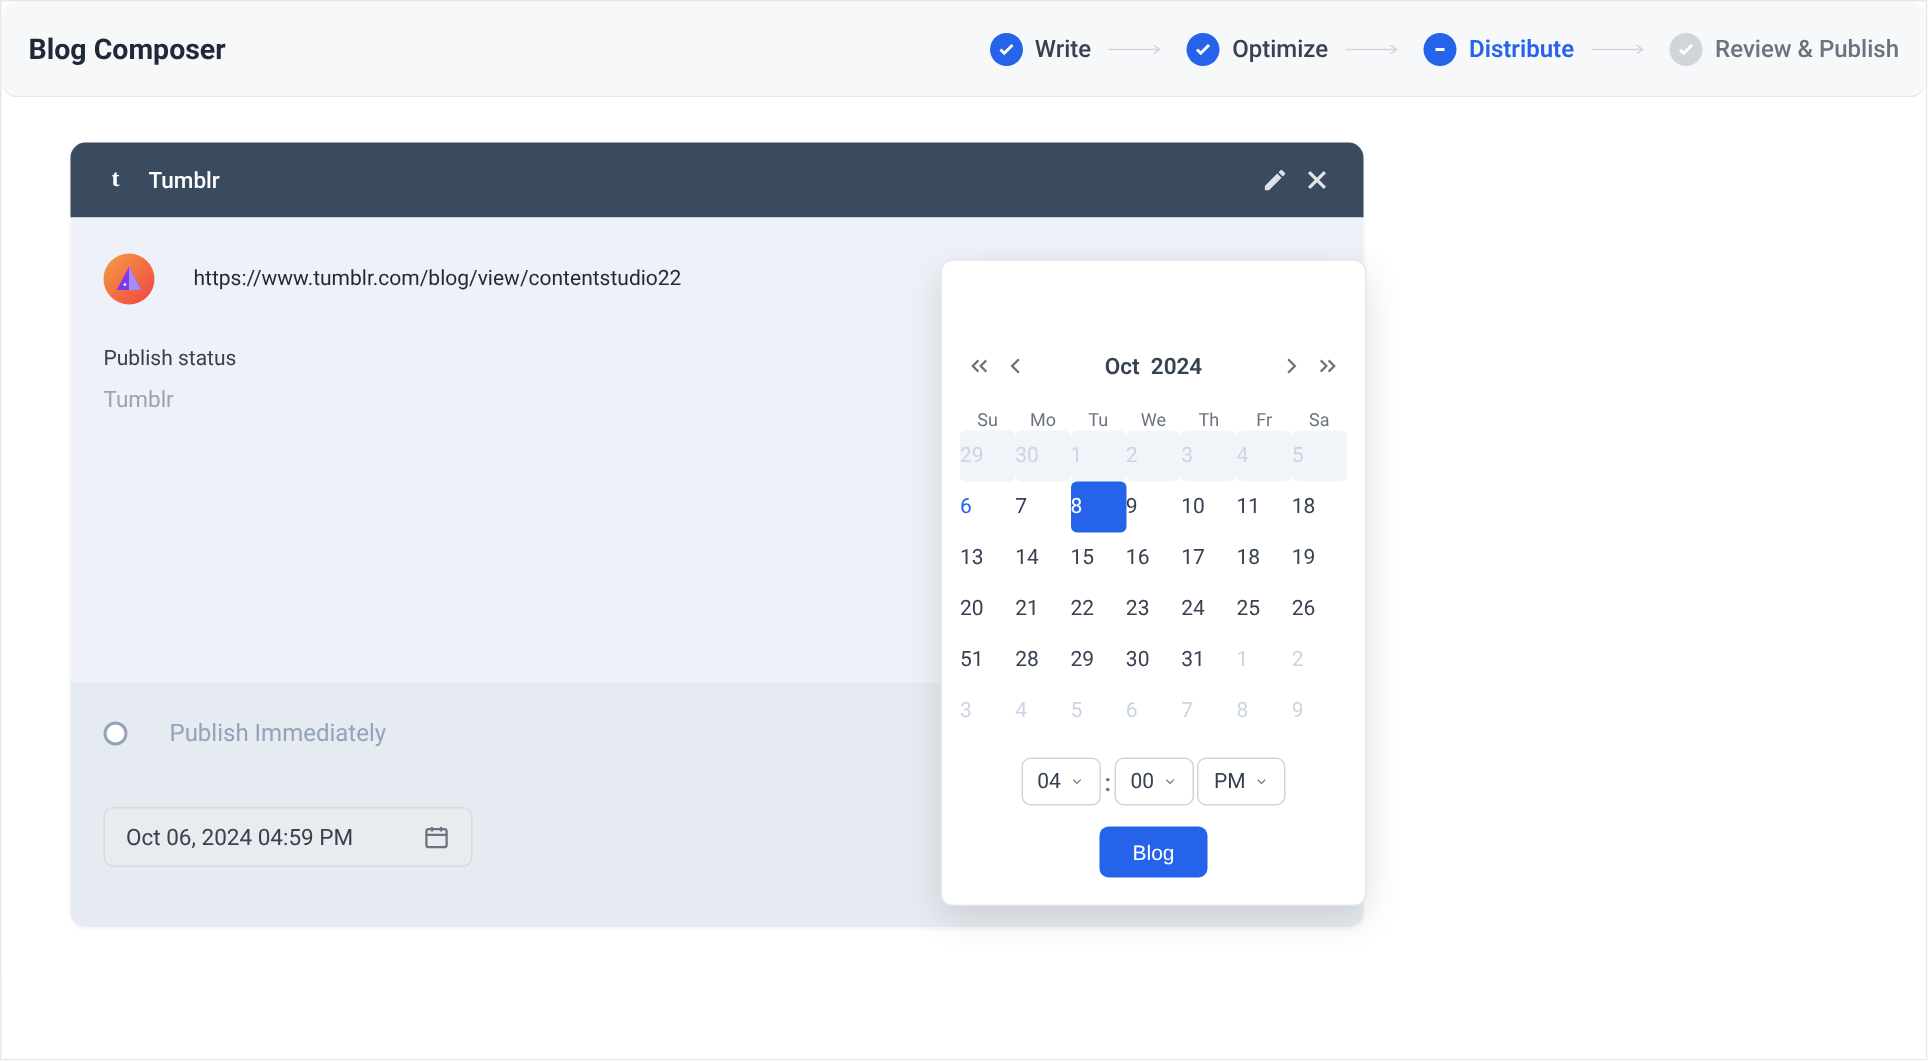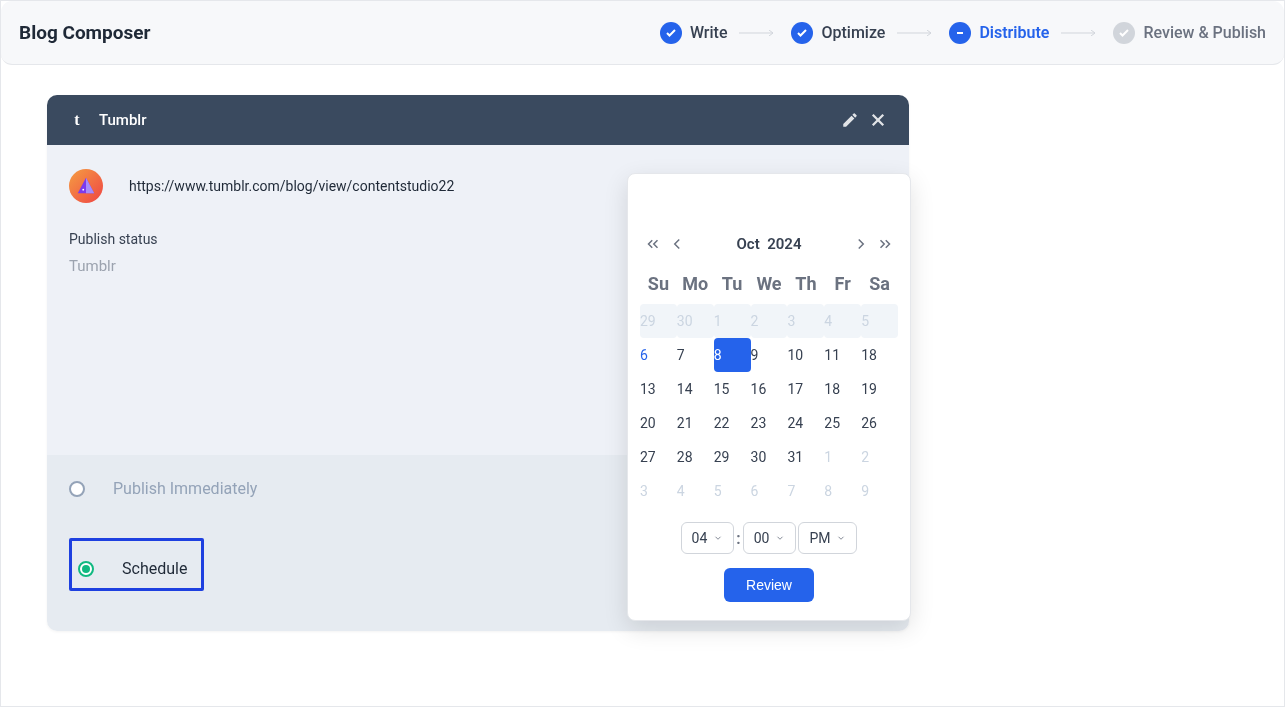--- a/index.html
+++ b/index.html
@@ -54,21 +54,21 @@
     
     .date-input { background: #e8ecef; border: 1px solid #d4dae0; border-radius: 6px; padding: 10px 14px; font-size: 15px; color: #374151; display: flex; align-items: center; gap: 40px; width: 246px; }
     .date-input-icon { width: 18px; height: 18px; color: #6b7280; margin-left: auto;}
     
     .datepicker { position: absolute; top: 78px; right: -2px; width: 284px; background: #fff; border: 1px solid #e5e7eb; border-radius: 8px; box-shadow: 0 8px 24px rgba(0,0,0,0.12); padding: 14px 12px 18px; z-index: 10; }
     .dp-header { display: flex; align-items: center; justify-content: space-between; margin-bottom: 14px; padding: 0 4px; margin-top: 47px; }
     .dp-nav { width: 18px; height: 18px; color: #6b7280; cursor: pointer; display: inline-flex; align-items: center; justify-content: center; }
     .dp-nav-group { display: flex; gap: 6px; }
     .dp-month { font-size: 15px; font-weight: 600; color: #374151; }
     .dp-grid { display: grid; grid-template-columns: repeat(7, 1fr); gap: 0; }
-    .dp-dow { text-align: center; font-size: 18px; color: #6b7280; padding: 6px 0 10px; font-weight: 700; }
+    .dp-dow { text-align: center; font-size: 12px; color: #6b7280; padding: 6px 0 0; font-weight: 400; }
     .dp-day { text-align: left; font-size: 14px; color: #374151; padding: 9px 0; cursor: pointer; border-radius: 4px; }
     .dp-day.muted { color: #cbd5e1; }
     .dp-day.highlighted-row { background: #f1f5f9; }
     .dp-day.link { color: #2563eb; }
     .dp-day.selected { background: #2563eb; color: #fff; border-radius: 4px; }
     .dp-time { display: flex; align-items: center; justify-content: center; gap: 2px; margin-top: 14px; margin-bottom: 14px; }
     .dp-select { border: 1px solid #d1d5db; border-radius: 6px; padding: 7px 10px; font-size: 14px; color: #374151; display: inline-flex; align-items: center; gap: 6px; background: #fff; }
     .dp-select svg { width: 10px; height: 10px; color: #6b7280; }
     .dp-colon { color: #6b7280; font-weight: 600; }
     .dp-apply-row { text-align: center; }
@@ -170,26 +170,20 @@
         <div class="status-label">Publish status</div>
         <div class="status-value">Tumblr</div>
       </div>
 
       <div class="card-footer">
         <div class="radio-row">
           <span class="radio"></span>
           <span class="radio-label">Publish Immediately</span>
         </div>
         <div class="footer-row">
-          <div class="schedule-box">
-            <div class="radio-row selected-row">
-              <span class="radio selected"></span>
-              <span class="radio-label active">Schedule</span>
-            </div>
-          </div>
           <div class="date-input">
             <span>Oct 06, 2024 04:59 PM</span>
             <span class="date-input-icon">
               <svg viewBox="0 0 24 24" fill="none" stroke="currentColor" stroke-width="2">
                   <rect x="3" y="5" width="18" height="16" rx="2"></rect>
                   <line x1="3" y1="10" x2="21" y2="10"></line>
                   <line x1="8" y1="3" x2="8" y2="7"></line>
                   <line x1="16" y1="3" x2="16" y2="7"></line>
                 </svg>
             </span>
@@ -260,21 +254,21 @@
             <div class="dp-day ">17</div>
             <div class="dp-day ">18</div>
             <div class="dp-day ">19</div>
             <div class="dp-day ">20</div>
             <div class="dp-day ">21</div>
             <div class="dp-day ">22</div>
             <div class="dp-day ">23</div>
             <div class="dp-day ">24</div>
             <div class="dp-day ">25</div>
             <div class="dp-day ">26</div>
-            <div class="dp-day ">27</div>
+            <div class="dp-day ">51</div>
             <div class="dp-day ">28</div>
             <div class="dp-day ">29</div>
             <div class="dp-day ">30</div>
             <div class="dp-day ">31</div>
             <div class="dp-day muted">1</div>
             <div class="dp-day muted">2</div>
             <div class="dp-day muted">3</div>
             <div class="dp-day muted">4</div>
             <div class="dp-day muted">5</div>
             <div class="dp-day muted">6</div>
@@ -297,19 +291,19 @@
               </svg>
           </div>
           <div class="dp-select">
             <span>PM</span>
             <svg viewBox="0 0 24 24" fill="none" stroke="currentColor" stroke-width="2">
                 <polyline points="6 9 12 15 18 9"></polyline>
               </svg>
           </div>
         </div>
         <div class="dp-apply-row">
-          <button class="dp-apply">Review</button>
+          <button class="dp-apply">Blog</button>
         </div>
       </div>
 
     </div>
   </div>
 </div>
 
 </body></html>

